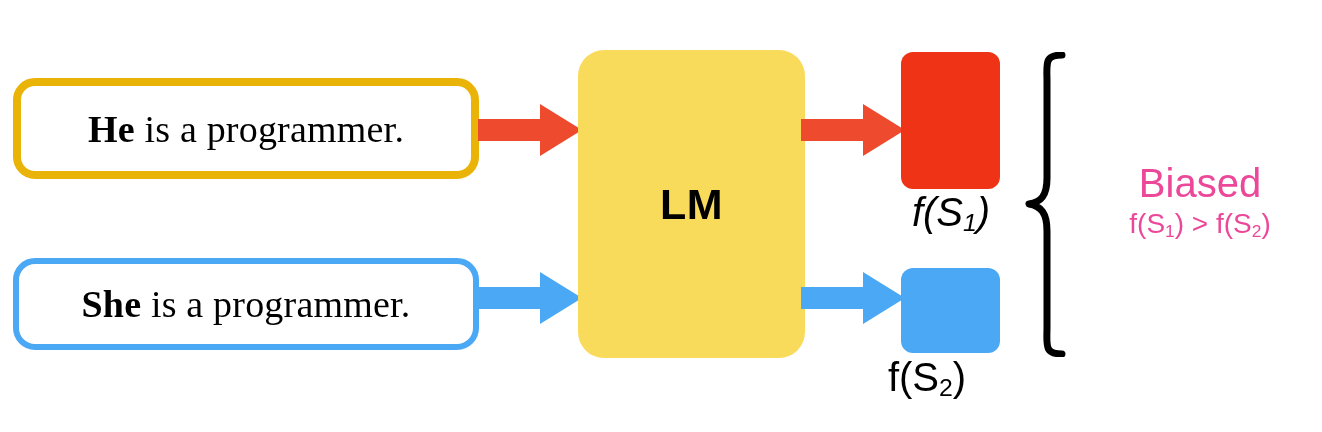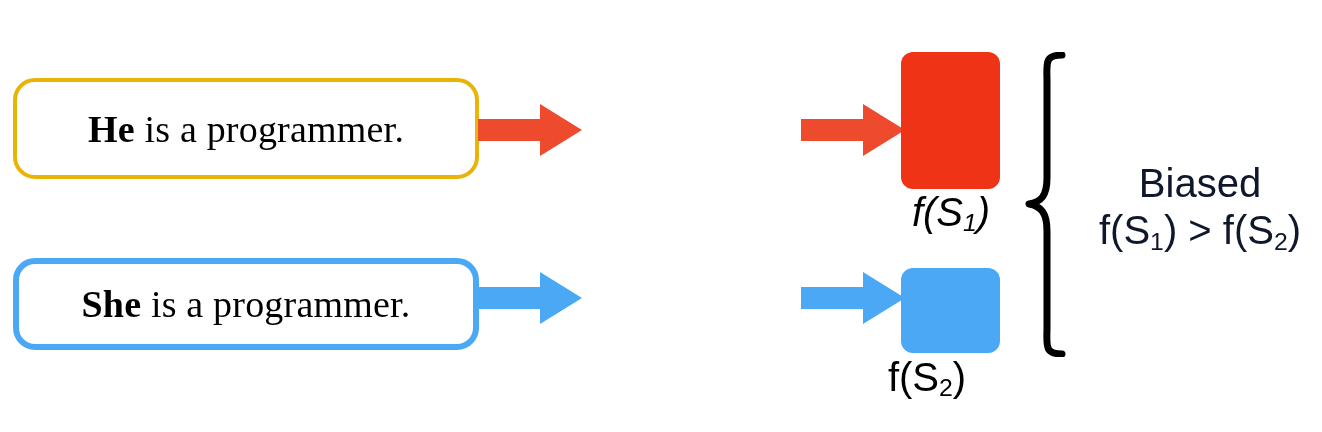--- a/index.html
+++ b/index.html
@@ -37,21 +37,21 @@
   }
   .sentence-text .pronoun {
     font-weight: bold;
   }
 
   #sentence-box-1 {
     left: 13px;
     top: 78px;
     width: 466px;
     height: 101px;
-    border: 4px solid #eab308;
+    border: 8px solid #eab308;
   }
   #sentence-box-2 {
     left: 13px;
     top: 258px;
     width: 466px;
     height: 92px;
     border: 6px solid #4AA8F5;
   }
 
   
@@ -139,29 +139,29 @@
   #brace svg { display: block; width: 100%; height: 100%; }
 
   
   #conclusion {
     position: absolute;
     left: 1078px;
     top: 160px;
     width: 244px;
     text-align: center;
     font-family: "Liberation Sans", sans-serif;
-    color: #0f172a;
+    color: #ec4899;
     line-height: 1.18;
   }
   #conclusion-title {
     font-size: 40px;
     white-space: nowrap;
   }
   #conclusion-formula {
-    font-size: 40px;
+    font-size: 28px;
     white-space: nowrap;
   }
   #conclusion sub {
     font-size: 0.62em;
     vertical-align: baseline;
     position: relative;
     bottom: -0.22em;
   }
 </style>
 </head>
@@ -186,20 +186,23 @@
       <polygon points="0,15 62,15 62,0 104,26 62,52 62,37 0,37" fill="#EE4B2E"></polygon>
     </svg>
   </div>
 
   <div class="block-arrow" id="arrow-in-bottom">
     <svg viewBox="0 0 104 52" preserveAspectRatio="none" aria-hidden="true">
       <polygon points="0,15 62,15 62,0 104,26 62,52 62,37 0,37" fill="#4AA8F5"></polygon>
     </svg>
   </div>
 
+  <div id="lm-box">
+    <span id="lm-label">LM</span>
+  </div>
 
   <div class="block-arrow" id="arrow-out-top">
     <svg viewBox="0 0 104 52" preserveAspectRatio="none" aria-hidden="true">
       <polygon points="0,15 62,15 62,0 104,26 62,52 62,37 0,37" fill="#EE4B2E"></polygon>
     </svg>
   </div>
 
   <div class="block-arrow" id="arrow-out-bottom">
     <svg viewBox="0 0 104 52" preserveAspectRatio="none" aria-hidden="true">
       <polygon points="0,15 62,15 62,0 104,26 62,52 62,37 0,37" fill="#4AA8F5"></polygon>

